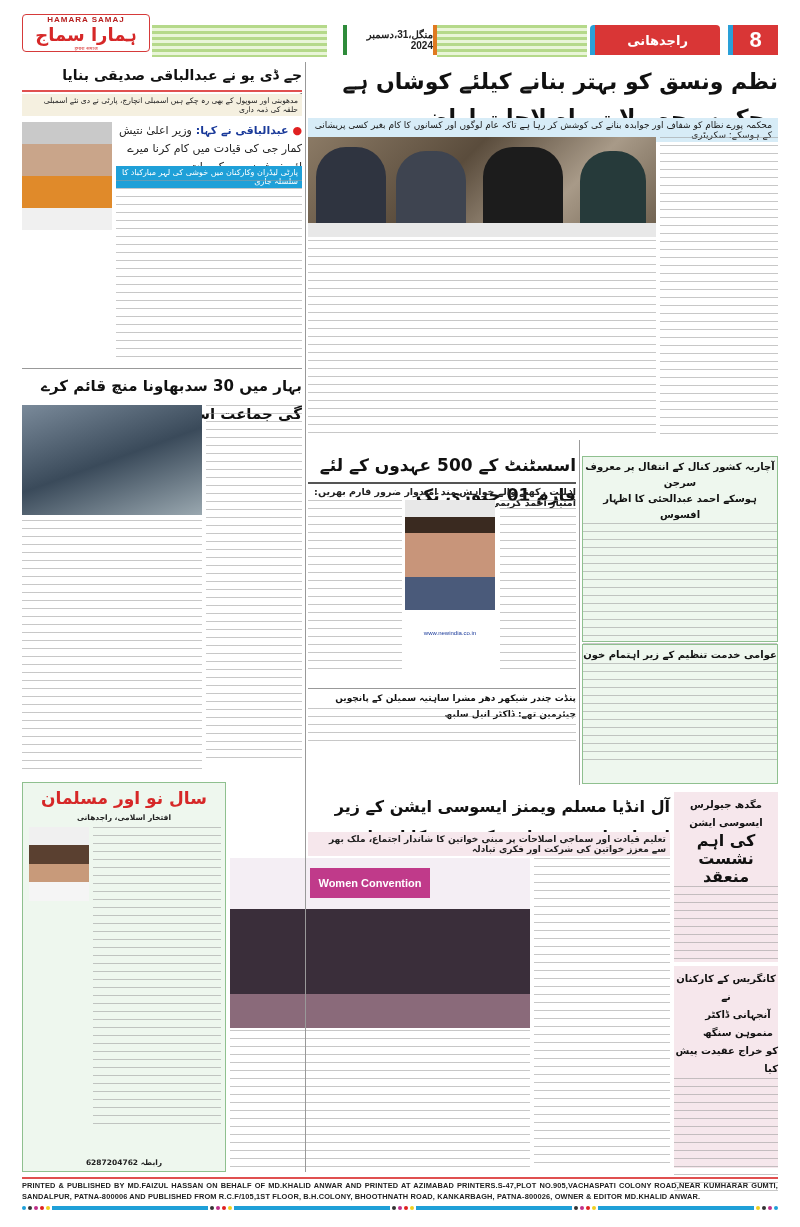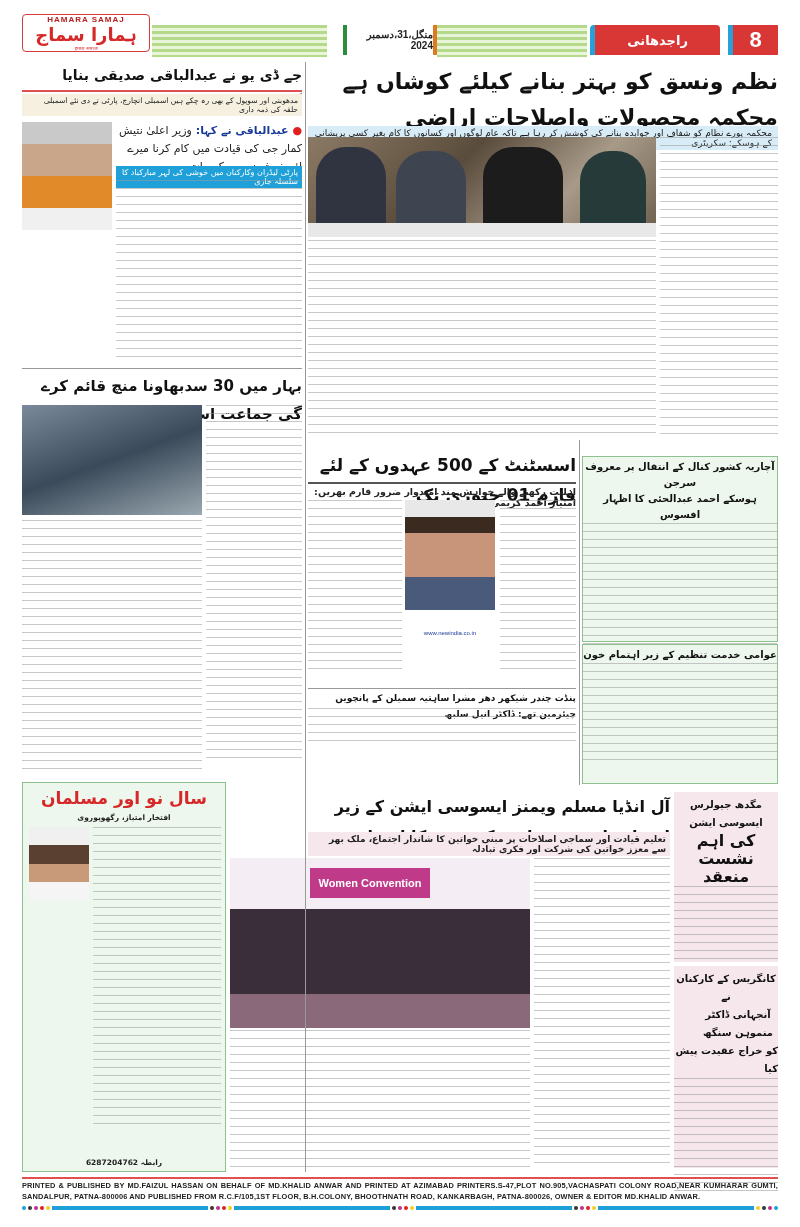--- a/index.html
+++ b/index.html
@@ -37,21 +37,21 @@
   <div class="mast-ur">ہمارا سماج</div>
   <div class="mast-sub">हमारा समाज</div>
 </div>
 <div class="abs stripe" style="left:152px;width:175px;"></div>
 <div class="abs date-box rtl">منگل،31،دسمبر 2024</div>
 <div class="abs stripe" style="left:437px;width:150px;"></div>
 <div class="abs section-tab">راجدھانی</div>
 <div class="abs page-num">8</div>
 
 <div class="abs rtl head-xl" style="top:64px;left:308px;width:470px;font-size:22px;line-height:36px;">نظم ونسق کو بہتر بنانے کیلئے کوشاں ہے محکمہ محصولات واصلاحات اراضی</div>
-<div class="abs rtl sub-band" style="top:126px;left:308px;width:470px;">محکمہ پورے نظام کو شفاف اور جوابدہ بنانے کی کوشش کر رہا ہے تاکہ عام لوگوں اور کسانوں کا کام بغیر کسی پریشانی کے ہوسکے: سکریٹری</div>
+<div class="abs rtl sub-band" style="top:118px;left:308px;width:470px;">محکمہ پورے نظام کو شفاف اور جوابدہ بنانے کی کوشش کر رہا ہے تاکہ عام لوگوں اور کسانوں کا کام بغیر کسی پریشانی کے ہوسکے: سکریٹری</div>
 <div class="abs photo" style="top:137px;left:308px;width:348px;height:100px;">
   <div style="position:absolute;left:8px;top:10px;width:70px;height:80px;background:#2f3440;border-radius:30px 30px 4px 4px;"></div>
   <div style="position:absolute;left:88px;top:14px;width:70px;height:76px;background:#3e4450;border-radius:30px 30px 4px 4px;"></div>
   <div style="position:absolute;left:175px;top:10px;width:80px;height:80px;background:#1c1c1c;border-radius:30px 30px 4px 4px;"></div>
   <div style="position:absolute;left:272px;top:14px;width:66px;height:76px;background:#263a3a;border-radius:30px 30px 4px 4px;"></div>
   <div style="position:absolute;left:0;bottom:0;width:100%;height:14px;background:#e8e8e8;"></div>
 </div>
 <div class="abs body-text" style="top: 137px; left: 660px; width: 118px; height: 300px; background: repeating-linear-gradient(rgb(154, 154, 154) 0px, rgb(154, 154, 154) 1px, transparent 1px, transparent 8px); opacity: 0.55;"></div>
 <div class="abs body-text" style="top: 240px; left: 308px; width: 348px; height: 200px; background: repeating-linear-gradient(rgb(154, 154, 154) 0px, rgb(154, 154, 154) 1px, transparent 1px, transparent 8px); opacity: 0.55;"></div>
 
@@ -109,21 +109,21 @@
 </div>
 <div class="abs box-pink" style="top:966px;left:674px;width:104px;height:202px;">
   <div class="rtl head-xl" style="font-size:10px;text-align:center;line-height:18px;padding-top:4px;">کانگریس کے کارکنان نے</div>
   <div class="rtl head-xl" style="font-size:10px;text-align:center;line-height:18px;margin-left:24px;">آنجہانی ڈاکٹر منموہن سنگھ</div>
   <div class="rtl head-xl" style="font-size:10px;text-align:right;line-height:18px;">کو خراج عقیدت پیش کیا</div>
   <div class="body-text" style="padding: 2px 4px; height: 120px; background: repeating-linear-gradient(rgb(154, 154, 154) 0px, rgb(154, 154, 154) 1px, transparent 1px, transparent 8px); opacity: 0.55;"></div>
 </div>
 
 <div class="abs box-green" style="top:782px;left:22px;width:204px;height:390px;">
   <div class="rtl" style="font-size:17px;color:#d62828;font-weight:bold;text-align:center;line-height:30px;">سال نو اور مسلمان</div>
-  <div class="rtl" style="font-size:7.5px;text-align:center;font-weight:bold;">افتخار امتیاز، رگھوپوروی</div>
+  <div class="rtl" style="font-size:7.5px;text-align:center;font-weight:bold;">افتخار اسلامی، راجدھانی</div>
   <div style="position:absolute;left:6px;top:44px;width:60px;height:74px;background:linear-gradient(180deg,#f0f0f0 0 25%,#5a4030 25% 50%,#c89a7a 50% 75%,#f5f5f5 75%);"></div>
   <div class="body-text" style="position: absolute; left: 70px; top: 44px; width: 128px; height: 300px; background: repeating-linear-gradient(rgb(154, 154, 154) 0px, rgb(154, 154, 154) 1px, transparent 1px, transparent 8px); opacity: 0.55;"></div>
   <div style="position:absolute;bottom:4px;left:0;width:100%;text-align:center;font-size:7.5px;font-weight:bold;direction:rtl;">
     <span>رابطہ</span>
     <span>6287204762</span>
   </div>
 </div>
 
 <div class="abs rule-v" style="top:62px;left:305px;height:1110px;"></div>
 <div class="abs rule-v" style="top:440px;left:579px;height:345px;"></div>

